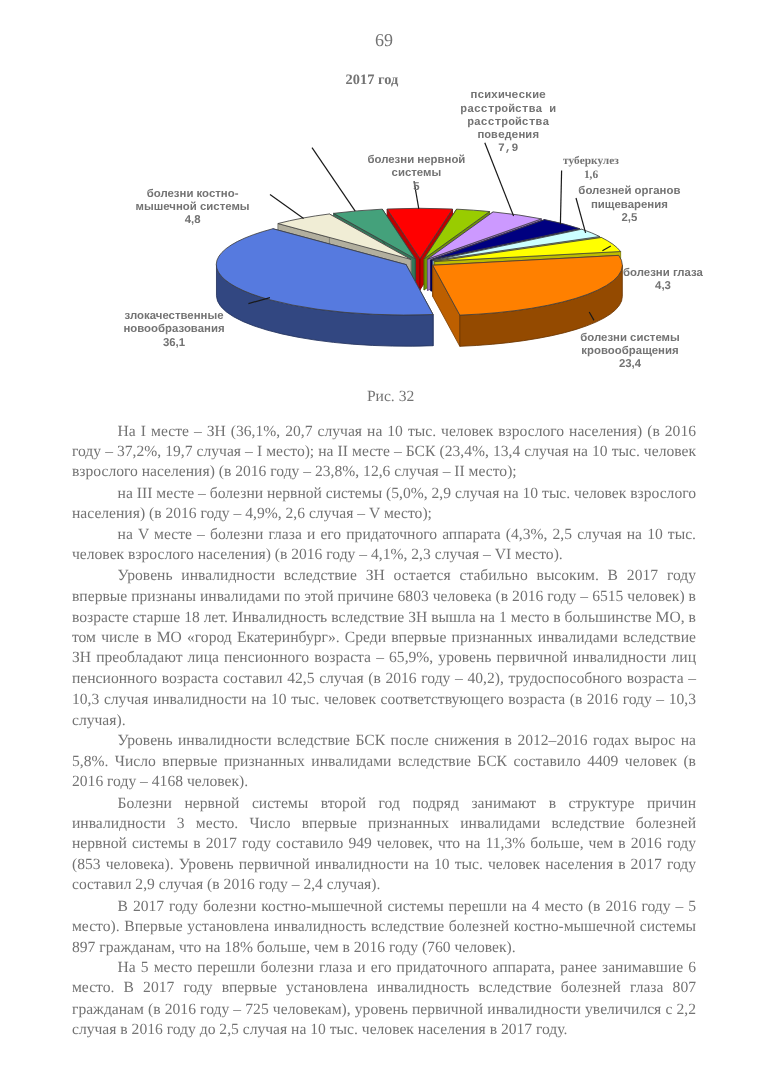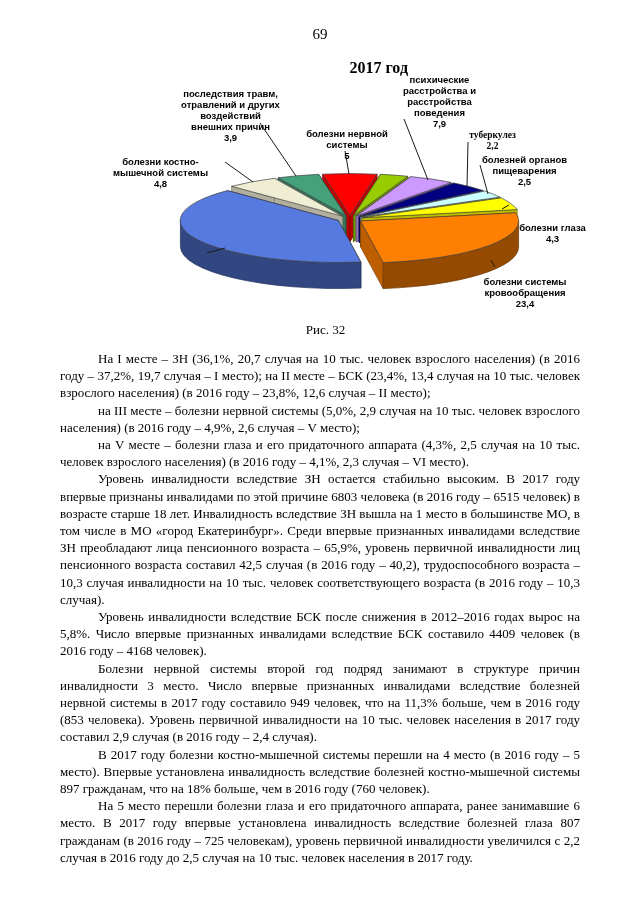--- a/index.html
+++ b/index.html
@@ -1,34 +1,34 @@
 <!DOCTYPE html>
 <html><head>
 <meta charset="utf-8">
 <style>
   html,body{margin:0;padding:0;background:#888;}
   .page{
     position:relative; width:640px; height:905px; margin:0 auto;
     background:#fff; overflow:hidden;
-    font-family:"Liberation Serif", serif; color:#000000;
+    font-family:"Liberation Serif", serif; color:#737373;
   }
   .page-number{ text-align:center; padding-top:26px; font-size:15px; }
   .chart-wrap{ position:relative; width:640px; height:265px; margin-top:4px; }
   .chart-wrap svg{ position:absolute; left:0; top:0; }
   .chart-label{
     position:absolute; text-align:center;
     font-family:"Liberation Sans", sans-serif;
     font-weight:bold; font-size:9.5px; line-height:11px;
     white-space:pre-line;
   }
   .chart-label .val{ display:block; }
   .chart-title{
-    position:absolute; text-align:right;
+    position:absolute; text-align:left;
     font-family:"Liberation Serif", serif;
-    font-weight:bold; font-size:16px;
+    font-weight:bold; font-size:12px;
   }
   .figure-caption{ text-align:center; font-size:13px; margin-top:10px;margin-left:11px; }
   .doc{ margin:12px 60px 0 60px; }
   .doc p{
     margin:0; text-indent:38px; text-align:justify;
     font-size:13px; line-height:17.2px;
   }
 </style>
 </head>
 <body>
@@ -86,56 +86,54 @@
       </g>
     </svg>
 
     <div class="chart-title" style="left:288px;top:12px;width:120px;">2017 год</div>
 
     <div class="chart-label" style="left:292px;top:70px;width:110px;">
       <span>болезни нервной
 системы</span>
       <span class="val">5</span>
     </div>
-    <div class="chart-label" style="left:387px;top:16px;width:105px;">
+    <div class="chart-label" style="left:371px;top:16px;width:105px;font-family:Liberation Mono, monospace;">
       <span>психические
 расстройства и
 расстройства
 поведения</span>
       <span class="val">7,9</span>
     </div>
     <div class="chart-label" style="left:450px;top:72px;width:85px;font-family:Liberation Serif, serif;">
       <span>туберкулез</span>
-      <span class="val">2,2</span>
+      <span class="val">1,6</span>
     </div>
     <div class="chart-label" style="left:462px;top:96px;width:125px;">
       <span>болезней органов
 пищеварения</span>
       <span class="val">2,5</span>
     </div>
     <div class="chart-label" style="left:500px;top:164px;width:105px;">
       <span>болезни глаза</span>
       <span class="val">4,3</span>
     </div>
     <div class="chart-label" style="left:465px;top:218px;width:120px;">
       <span>болезни системы
 кровообращения</span>
       <span class="val">23,4</span>
     </div>
+    <div class="chart-label" style="left:85px;top:200px;width:120px;">
+      <span>злокачественные
+новообразования</span>
+      <span class="val">36,1</span>
+    </div>
     <div class="chart-label" style="left:98px;top:98px;width:125px;">
       <span>болезни костно-
 мышечной системы</span>
       <span class="val">4,8</span>
-    </div>
-    <div class="chart-label" style="left:168px;top:30px;width:125px;">
-      <span>последствия травм,
-отравлений и других
-воздействий
-внешних причин</span>
-      <span class="val">3,9</span>
     </div>
   </div>
 
   <div class="figure-caption">Рис. 32</div>
 
   <div class="doc">
     <p>На I месте – ЗН (36,1%, 20,7 случая на 10 тыс. человек взрослого населения) (в 2016 году – 37,2%, 19,7 случая – I место); на II месте – БСК (23,4%, 13,4 случая на 10 тыс. человек взрослого населения) (в 2016 году – 23,8%, 12,6 случая – II место);</p>
     <p>на III месте – болезни нервной системы (5,0%, 2,9 случая на 10 тыс. человек взрослого населения) (в 2016 году – 4,9%, 2,6 случая – V место);</p>
     <p>на V месте – болезни глаза и его придаточного аппарата (4,3%, 2,5 случая на 10 тыс. человек взрослого населения) (в 2016 году – 4,1%, 2,3 случая – VI место).</p>
     <p>Уровень инвалидности вследствие ЗН остается стабильно высоким. В 2017 году впервые признаны инвалидами по этой причине 6803 человека (в 2016 году – 6515 человек) в возрасте старше 18 лет. Инвалидность вследствие ЗН вышла на 1 место в большинстве МО, в том числе в МО «город Екатеринбург». Среди впервые признанных инвалидами вследствие ЗН преобладают лица пенсионного возраста – 65,9%, уровень первичной инвалидности лиц пенсионного возраста составил 42,5 случая (в 2016 году – 40,2), трудоспособного возраста – 10,3 случая инвалидности на 10 тыс. человек соответствующего возраста (в 2016 году – 10,3 случая).</p>

